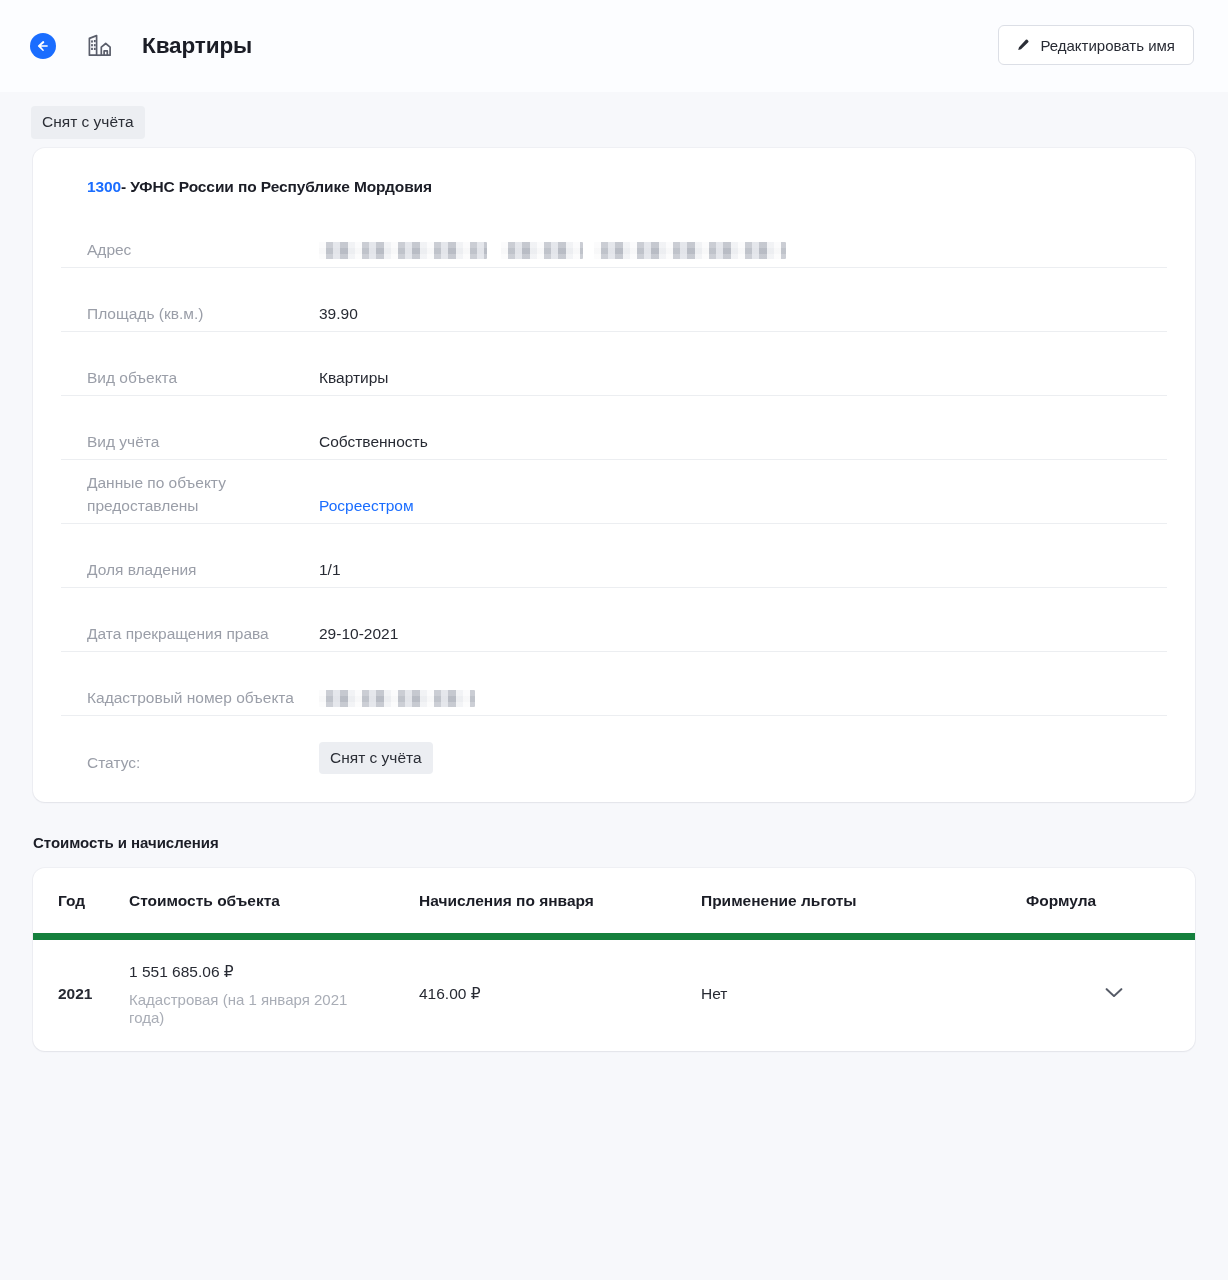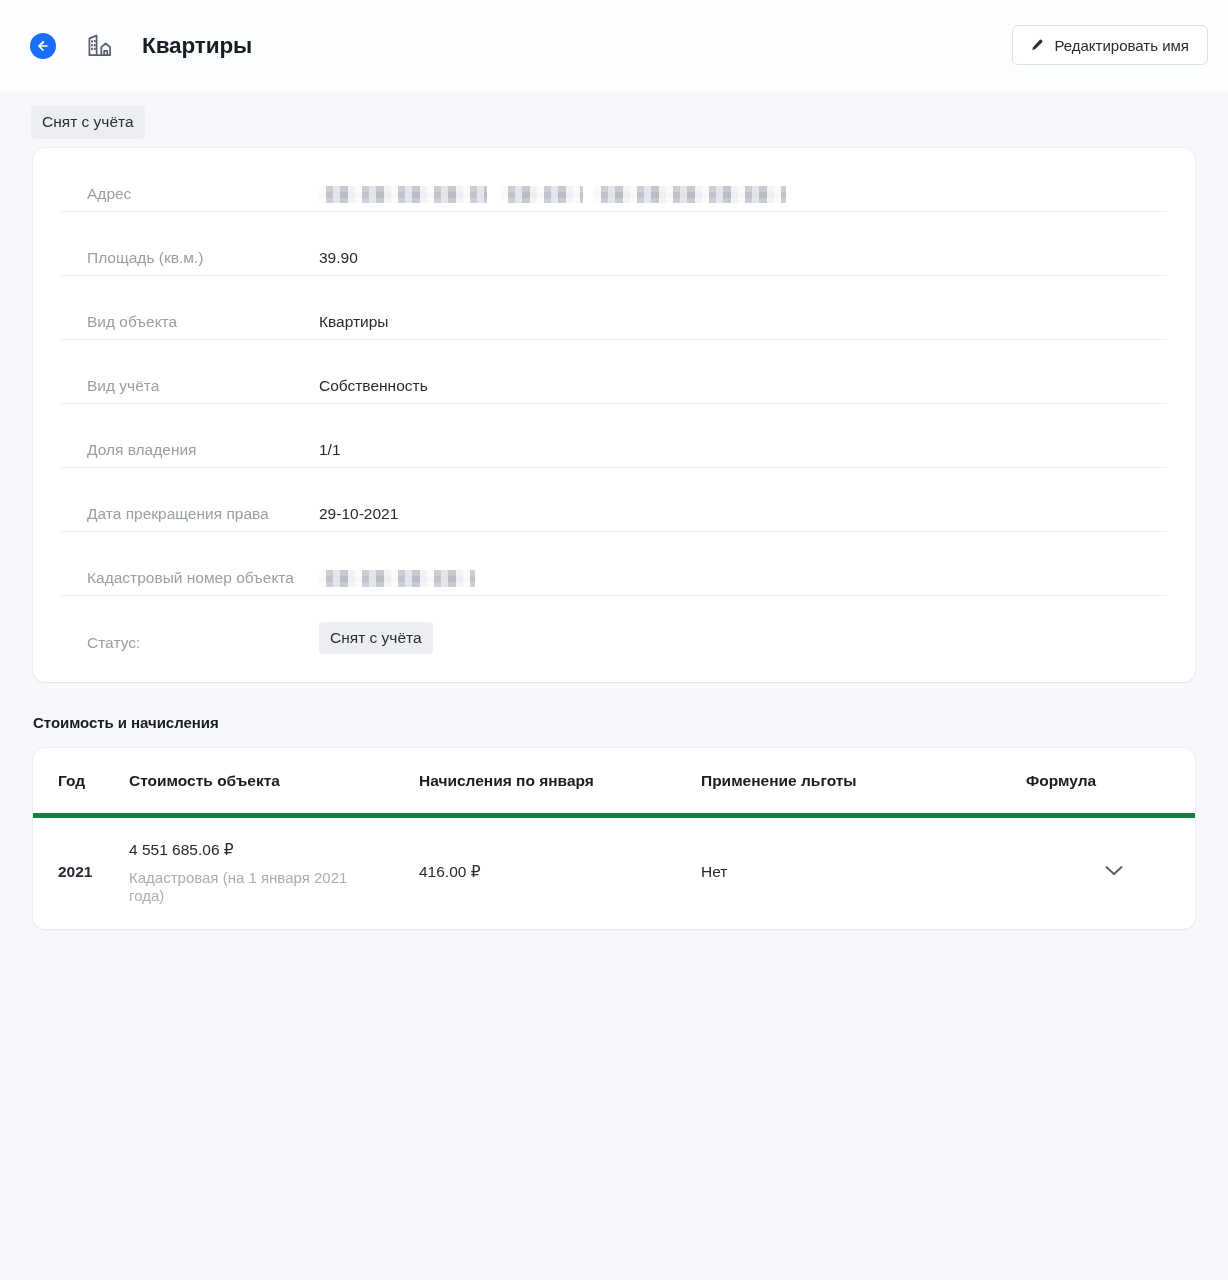--- a/index.html
+++ b/index.html
@@ -56,21 +56,21 @@
     margin-left: 24px;
     font-size: 22.5px;
     font-weight: bold;
     letter-spacing: -0.1px;
     color: #1b1d26;
     white-space: nowrap;
   }
 
   .edit-btn {
     position: absolute;
-    right: 20px;
+    right: 34px;
     top: 25px;
     height: 40px;
     display: flex;
     align-items: center;
     gap: 10px;
     padding: 0 18px 0 16px;
     background: #ffffff;
     border: 1px solid #dcdfe6;
     border-radius: 6px;
     font-size: 15px;
@@ -196,21 +196,21 @@
     width: 100%;
     border-collapse: collapse;
     table-layout: fixed;
   }
   table.costs th {
     text-align: left;
     font-size: 15.5px;
     font-weight: bold;
     color: #1b1d26;
     padding: 24px 0 23px 0;
-    border-bottom: 5px solid #15803d;
+    border-bottom: 7px solid #15803d;
   }
   table.costs td {
     font-size: 15.5px;
     color: #272a33;
     padding: 22px 0 24px 0;
     vertical-align: middle;
   }
   .col-year   { width: 96px;  padding-left: 25px !important; }
   .col-cost   { width: 290px; }
   .col-charge { width: 282px; }
@@ -267,20 +267,23 @@
     <span>Редактировать имя</span>
   </button>
 </div>
 
 <div class="status-row">
   <span class="chip">Снят с учёта</span>
 </div>
 
 <div class="card">
 
+  <div class="card-heading">
+    <span class="code">1300</span><span>- УФНС России по Республике Мордовия</span>
+  </div>
 
   <div class="field">
     <div class="field-label">Адрес</div>
     <div class="field-value">
       <span class="redacted seg-a"></span><span class="redacted seg-b"></span><span class="redacted seg-c"></span>
     </div>
   </div>
 
   <div class="field">
     <div class="field-label">Площадь (кв.м.)</div>
@@ -290,20 +293,26 @@
   <div class="field">
     <div class="field-label">Вид объекта</div>
     <div class="field-value">Квартиры</div>
   </div>
 
   <div class="field">
     <div class="field-label">Вид учёта</div>
     <div class="field-value">Собственность</div>
   </div>
 
+  <div class="field">
+    <div class="field-label">Данные по объекту предоставлены</div>
+    <div class="field-value">
+      <a href="#">Росреестром</a>
+    </div>
+  </div>
 
   <div class="field">
     <div class="field-label">Доля владения</div>
     <div class="field-value">1/1</div>
   </div>
 
 
   <div class="field">
     <div class="field-label">Дата прекращения права</div>
     <div class="field-value">29-10-2021</div>
@@ -335,21 +344,21 @@
         <th class="col-cost">Стоимость объекта</th>
         <th class="col-charge">Начисления по января</th>
         <th class="col-benefit">Применение льготы</th>
         <th class="col-formula">Формула</th>
       </tr>
     </thead>
     <tbody>
       <tr>
         <td class="col-year">2021</td>
         <td class="col-cost">
-          <div class="cost-main">4 551 685.06 ₽</div>
+          <div class="cost-main">1 551 685.06 ₽</div>
           <div class="cost-sub">Кадастровая (на 1 января 2021 года)</div>
         </td>
         <td class="col-charge">416.00 ₽</td>
         <td class="col-benefit">Нет</td>
         <td class="col-formula">
           <span class="chev">
             <svg width="18" height="12" viewBox="0 0 18 12" aria-hidden="true">
               <path d="M1.6 2.2 9 9.1l7.4-6.9" fill="none" stroke="#52566180" stroke-width="1.9" stroke-linecap="round" stroke-linejoin="round"></path>
               <path d="M1.6 2.2 9 9.1l7.4-6.9" fill="none" stroke="#555a66" stroke-width="1.8" stroke-linecap="round" stroke-linejoin="round"></path>
             </svg>

